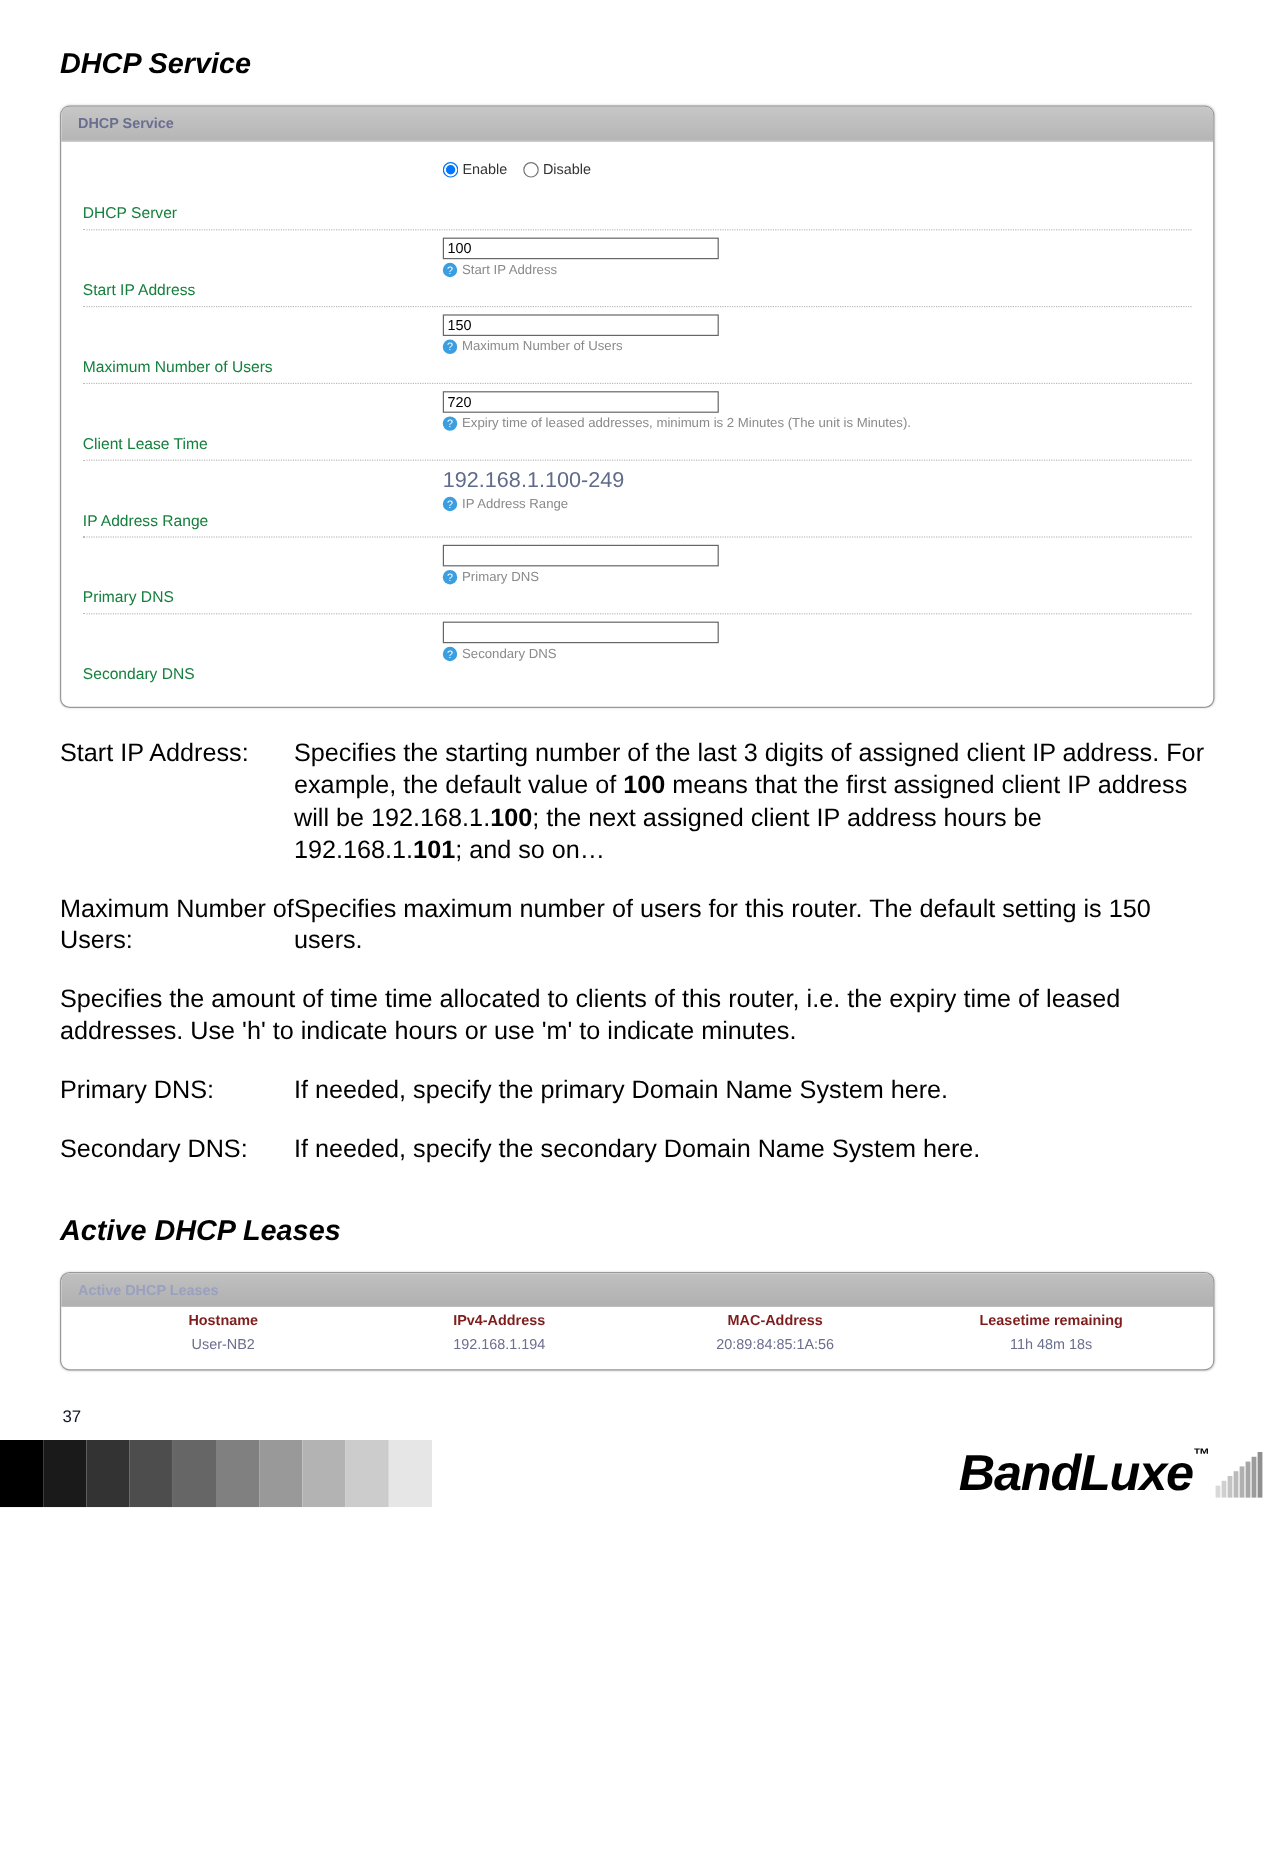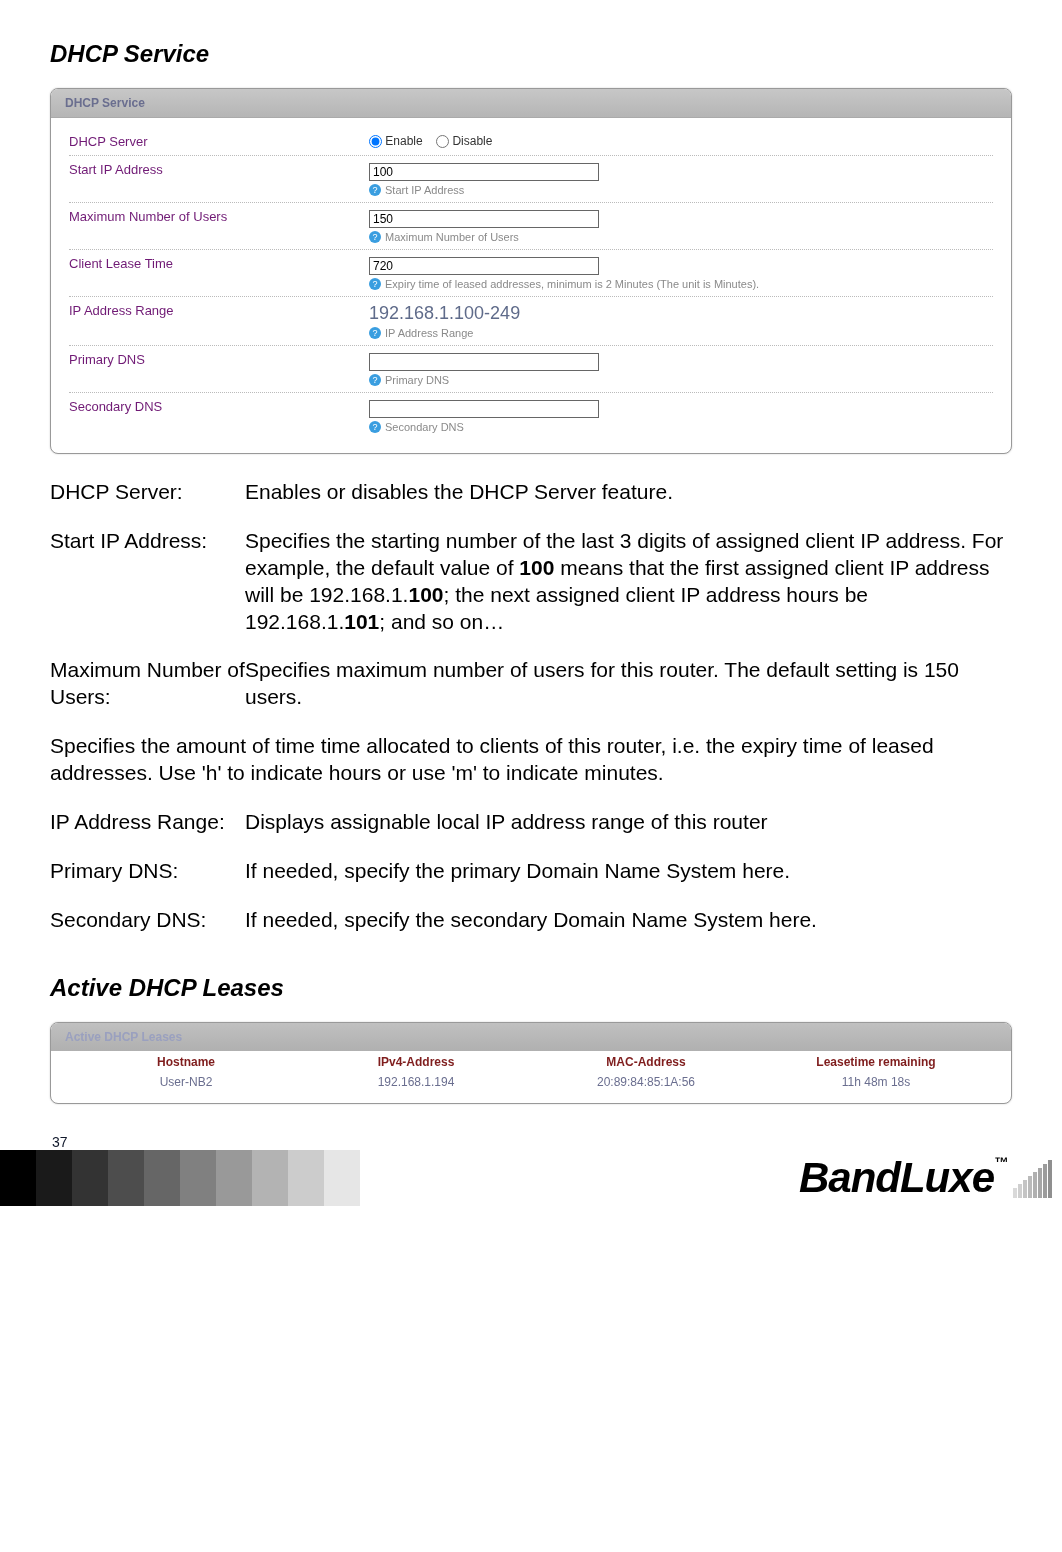--- a/index.html
+++ b/index.html
@@ -4,42 +4,42 @@
 <style>
   * { box-sizing: border-box; margin: 0; padding: 0; }
   body { font-family: Arial, Helvetica, sans-serif; background: #fff; color: #000; width: 1062px; }
   .page { padding: 40px 50px 0 50px; }
   .section-title { font-style: italic; font-weight: bold; font-size: 24px; margin-bottom: 20px; }
   .panel { background: #fff; border: 1px solid #999; border-radius: 8px; overflow: hidden; box-shadow: 0 0 2px #ccc; margin-bottom: 25px; }
   .panel-header { background: linear-gradient(#c7c7c7,#b5b5b5); color: #6a6e8f; font-weight: bold; font-size: 12px; padding: 7px 14px; border-bottom: 1px solid #aaa; }
   .panel-body { padding: 10px 18px 14px 18px; }
   .form-row { display: flex; padding: 6px 0; border-bottom: 1px dotted #bbb; }
   .form-row:last-child { border-bottom: none; }
-  .form-label { width: 300px; flex-shrink: 0; color: #701a75; font-size: 13px; }
+  .form-label { width: 300px; flex-shrink: 0; color: #15803d; font-size: 13px; margin-top: 36px; }
   .form-value { flex: 1; }
   .radio-group { font-size: 12px; color: #333; }
   .radio-group input { vertical-align: middle; }
   .text-input { width: 230px; font-size: 12px; padding: 1px 3px; border: 1px solid #666; }
   .help-line { display: flex; align-items: center; gap: 4px; margin-top: 3px; color: #8a8a8a; font-size: 11px; }
   .help-icon { width: 12px; height: 12px; border-radius: 50%; background: #3a9ee0; color: #fff; font-size: 9px; display: inline-flex; align-items: center; justify-content: center; flex-shrink: 0; }
   .static-value { color: #5f6b8a; font-size: 18px; }
   .defs { width: 100%; font-size: 21px; line-height: 1.28; margin-bottom: 40px; }
   .defs-row { display: flex; margin-bottom: 22px; }
   .defs-label { width: 195px; flex-shrink: 0; }
   .defs-text { flex: 1; }
   .bold { font-weight: bold; }
   .leases-panel { background: #fff; border: 1px solid #999; border-radius: 8px; overflow: hidden; box-shadow: 0 0 2px #ccc; margin-top: 10px; }
   .leases-header { background: linear-gradient(#c0c0c0,#b0b0b0); color: #9aa0bf; font-weight: bold; font-size: 12px; padding: 7px 14px; }
   .leases-table { width: 100%; padding: 0 20px 8px 20px; }
   .leases-headrow, .leases-datarow { display: flex; font-size: 12px; text-align: center; }
   .leases-headrow { color: #7f1d1d; font-weight: bold; padding: 4px 0; }
   .leases-datarow { color: #6a6e8f; padding: 2px 0 6px 0; }
   .lc { flex: 1; }
   .page-num { font-size: 14px; color: #0f172a; margin: 30px 0 0 2px; }
-  .footer { height: 56px; display: flex; margin-top: 0; gap: 28px; }
+  .footer { height: 56px; display: flex; margin-top: 12px; gap: 28px; }
   .swatches { display: flex; height: 56px; }
   .swatch { width: 36px; height: 56px; }
   .logo-wrap { flex: 1; display: flex; justify-content: flex-end; align-items: center; padding-right: 10px; gap: 6px; }
   .logo { font-family: Arial, sans-serif; font-size: 42px; font-style: italic; font-weight: bold; letter-spacing: -1px; }
   .tm { font-size: 14px; vertical-align: top; }
   .stripes { display: flex; height: 40px; align-items: flex-end; gap: 1px; }
   .stripe { width: 4px; }
 </style>
 </head>
 <body>
@@ -117,39 +117,31 @@
               <span class="help-icon">?</span>
               <span>Secondary DNS</span>
             </div>
         </div>
       </div>
     </div>
   </div>
 
   <div class="defs">
     <div class="defs-row">
-      <div class="defs-label">DHCP Server:</div>
-      <div class="defs-text">Enables or disables the DHCP Server feature.</div>
-    </div>
-    <div class="defs-row">
       <div class="defs-label">Start IP Address:</div>
       <div class="defs-text">
         <span>Specifies the starting number of the last 3 digits of assigned client IP address. For example, the default value of </span><span class="bold">100</span><span> means that the first assigned client IP address will be 192.168.1.</span><span class="bold">100</span><span>; the next assigned client IP address hours be 192.168.1.</span><span class="bold">101</span><span>; and so on…</span>
       </div>
     </div>
     <div class="defs-row">
       <div class="defs-label">Maximum Number of Users:</div>
       <div class="defs-text">Specifies maximum number of users for this router. The default setting is 150 users.</div>
     </div>
     <div class="defs-row">
       <div class="defs-text">Specifies the amount of time time allocated to clients of this router, i.e. the expiry time of leased addresses. Use 'h' to indicate hours or use 'm' to indicate minutes.</div>
-    </div>
-    <div class="defs-row">
-      <div class="defs-label">IP Address Range:</div>
-      <div class="defs-text">Displays assignable local IP address range of this router</div>
     </div>
     <div class="defs-row">
       <div class="defs-label">Primary DNS:</div>
       <div class="defs-text">If needed, specify the primary Domain Name System here.</div>
     </div>
     <div class="defs-row">
       <div class="defs-label">Secondary DNS:</div>
       <div class="defs-text">If needed, specify the secondary Domain Name System here.</div>
     </div>
   </div>

